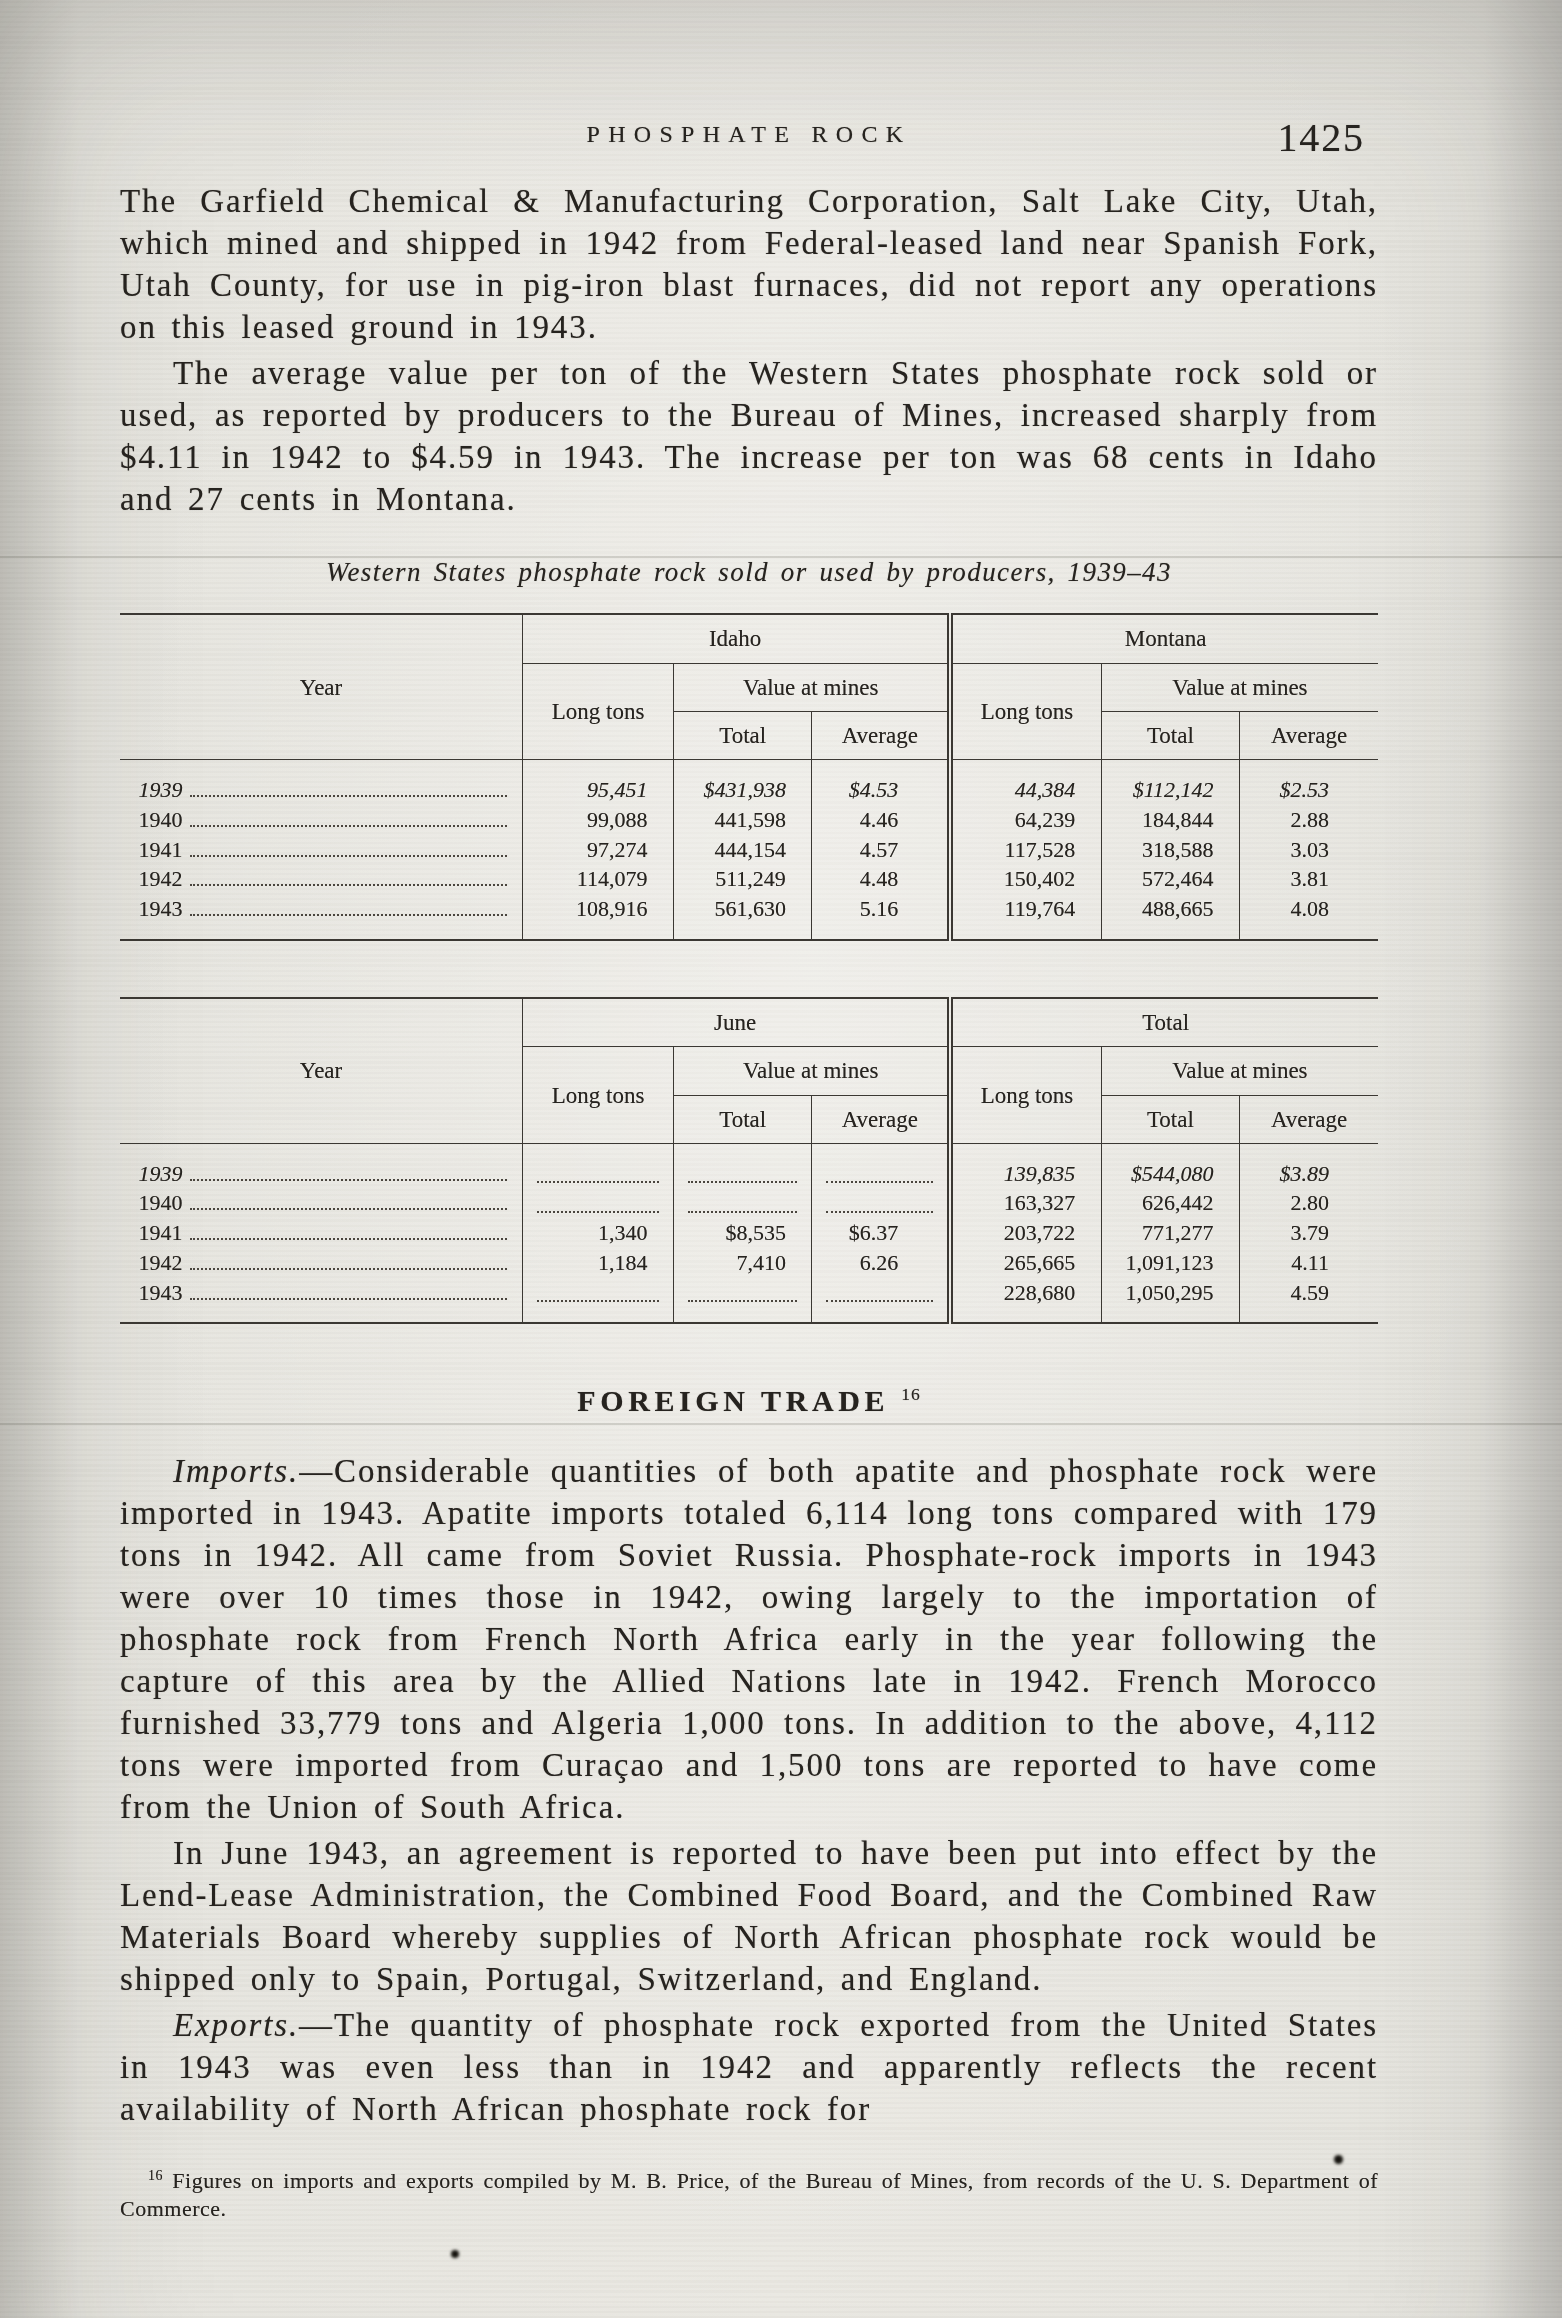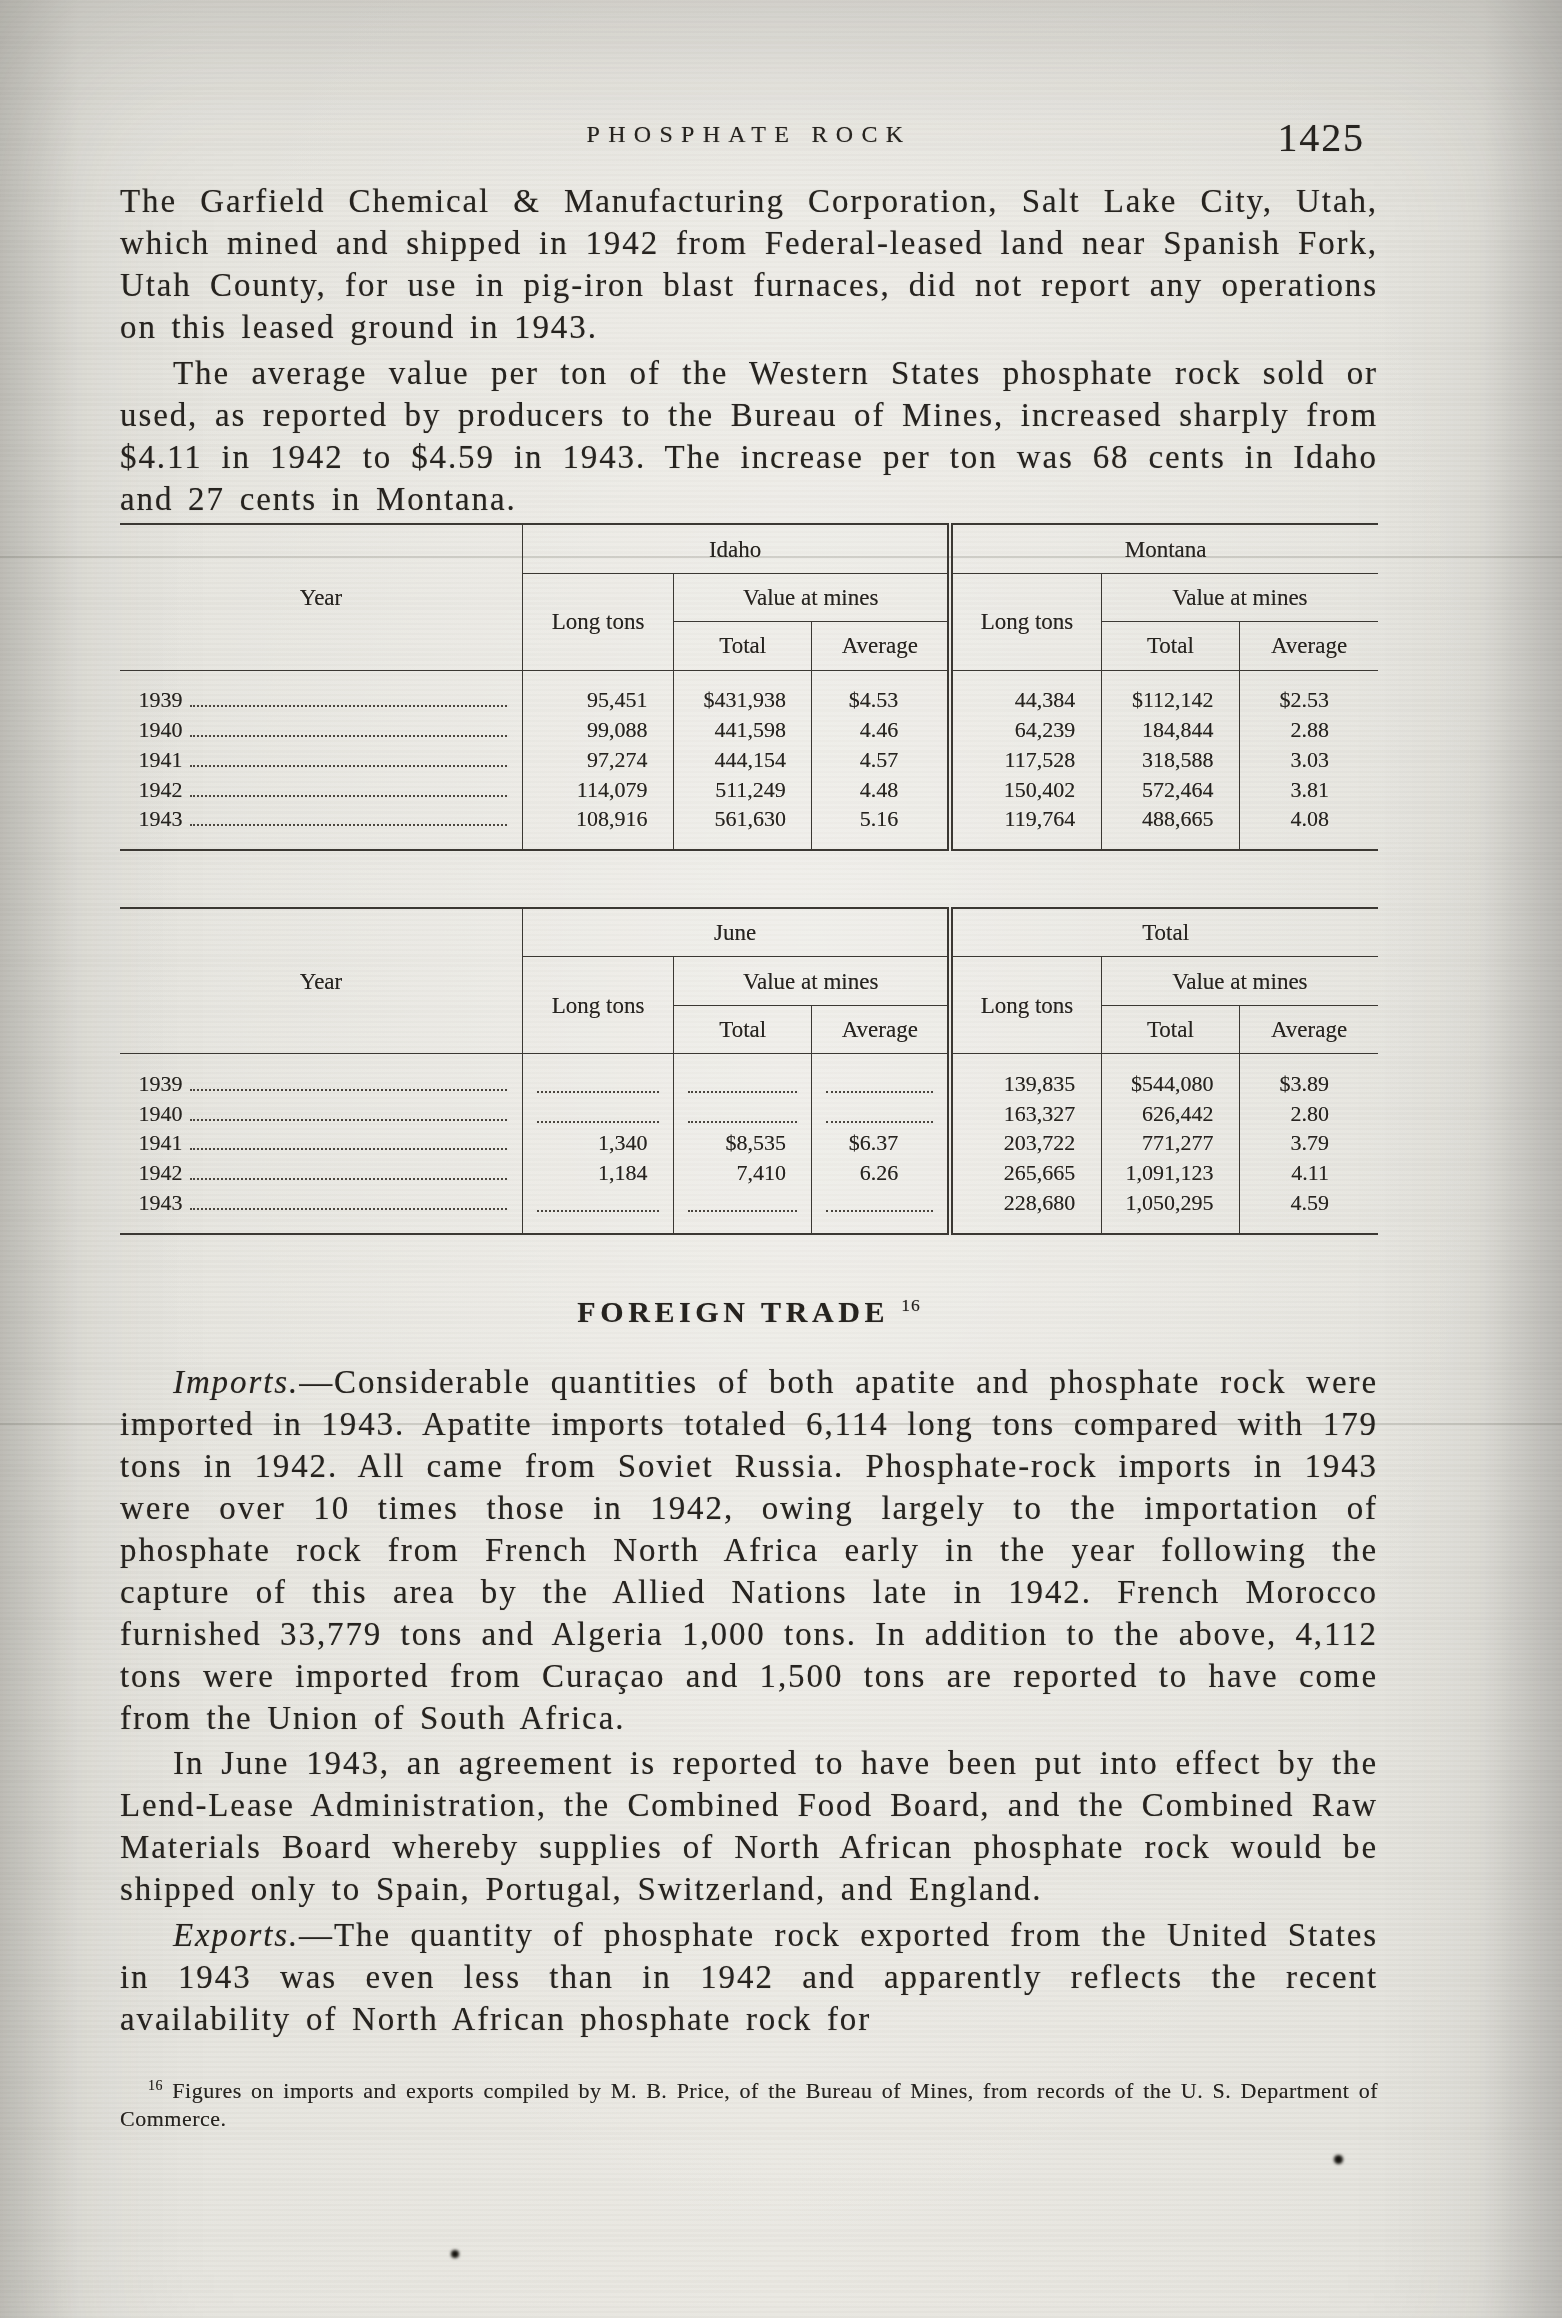--- a/index.html
+++ b/index.html
@@ -61,21 +61,21 @@
     color:#26231f;
     text-shadow:0 0 0.5px rgba(40,35,30,0.45);
   }
   .datatable th {
     font-weight:400; text-align:center;
     font-size:23px; line-height:27px;
     padding:10.2px 3.7px;
   }
   .datatable th.group { border-bottom:1.9px solid #3b3833; }
   .datatable th.sub   { border-bottom:1.9px solid #3b3833; }
-  .datatable tbody tr:first-child td { border-top:1.9px solid #3b3833; padding-top:16.7px; }
+  .datatable tbody tr:first-child td { border-top:1.9px solid #3b3833; padding-top:16.7px;font-style:italic; }
   .datatable tbody tr:last-child td { padding-bottom:16.7px; }
   .vl  { border-left:1.9px solid #3b3833; }
   .vvl { border-left:6px double #3b3833; }
   .datatable td {
     font-size:22px; line-height:26px;
     padding:1.9px 9.3px; white-space:nowrap;
   }
   td.yearcol { padding-left:18.5px; }
   .yearcell { display:flex; align-items:flex-end; }
   .leader { flex:1; border-bottom:2.3px dotted #4a453e; margin:0 5.6px 6px 7.4px; }
@@ -134,20 +134,21 @@
   <div class="content">
 
     <div class="runhead">
       <div class="runhead-title">PHOSPHATE ROCK</div>
       <div class="pagenum">1425</div>
     </div>
 
     <p class="bodytext">The Garfield Chemical &amp; Manufacturing Corporation, Salt Lake City, Utah, which mined and shipped in 1942 from Federal-leased land near Spanish Fork, Utah County, for use in pig-iron blast furnaces, did not report any operations on this leased ground in 1943.</p>
     <p class="bodytext indent">The average value per ton of the Western States phosphate rock sold or used, as reported by producers to the Bureau of Mines, increased sharply from $4.11 in 1942 to $4.59 in 1943.  The increase per ton was 68 cents in Idaho and 27 cents in Montana.</p>
 
+    <div class="table-title">Western States phosphate rock sold or used by producers, 1939–43</div>
 
     <table class="datatable">
       <colgroup>
         <col style="width:32%">
           <col style="width:12%">
           <col style="width:11%">
           <col style="width:11%">
         <col style="width:12%">
           <col style="width:11%">
           <col style="width:11%">

